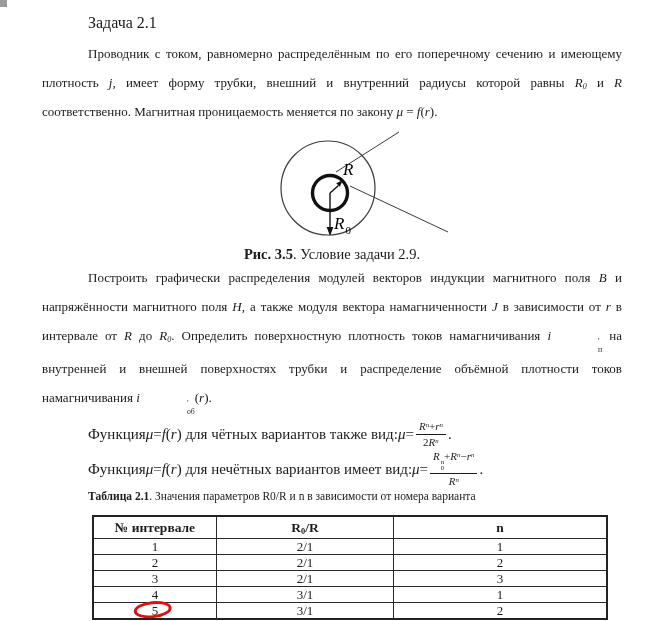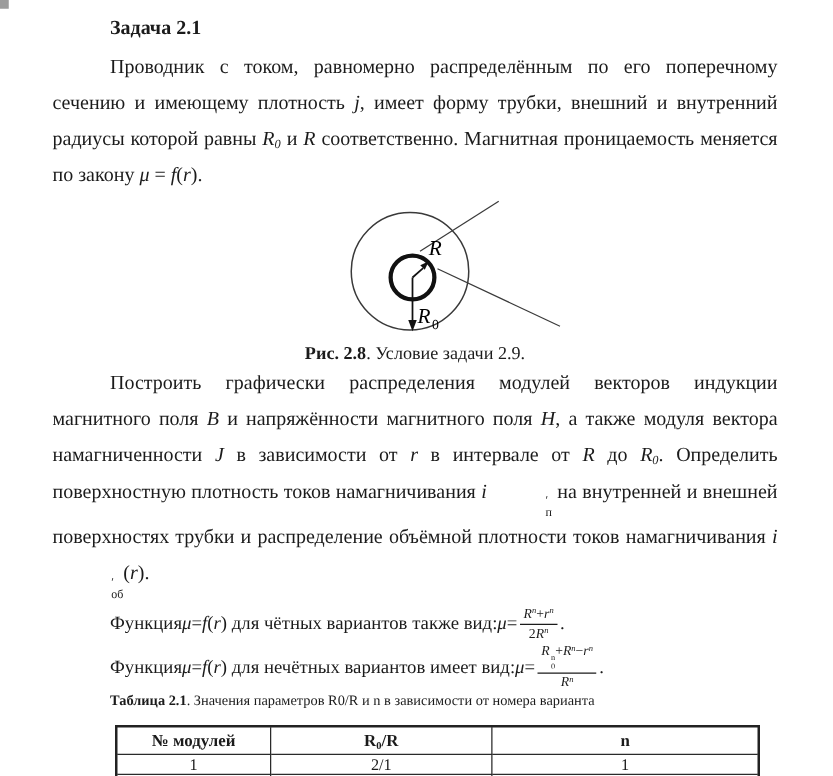--- a/index.html
+++ b/index.html
@@ -2,22 +2,22 @@
 <html><head>
 <meta charset="utf-8">
 <style>
   html,body{margin:0;padding:0;}
   body{
     width:666px;height:621px;background:#ffffff;position:relative;overflow:hidden;
     font-family:"Liberation Serif","DejaVu Serif",serif;color:#1b1b1b;
   }
   .corner-artifact{position:absolute;left:0;top:0;width:7px;height:7px;background:#9c9c9c;}
   .content{position:absolute;left:0;top:0;right:0;padding:10px 44px 0 42px;box-sizing:border-box;}
-  .doc-title{font-size:16px;font-weight:bold;margin:4px 0 7px 46px;}
-  p.body-par{margin:0;font-size:16px;line-height:29px;text-align:justify;text-indent:46px;}
+  .doc-title{font-size:16px;font-weight:normal;margin:4px 0 7px 46px;}
+  p.body-par{margin:0;font-size:13px;line-height:29px;text-align:justify;text-indent:46px;}
   .it{font-style:italic;}
   .bd{font-weight:bold;}
   sup,sub{font-size:0.62em;line-height:0;}
   sup{vertical-align:0.5em;}
   sub{vertical-align:-0.25em;}
   .stack{display:inline-grid;grid-template-rows:auto auto;font-size:0.60em;line-height:1;
          vertical-align:-0.55em;margin-left:1px;text-align:left;}
   .stack .st-sup,.stack .st-sub{display:block;font-style:normal;}
   .figure-block{position:relative;height:118px;}
   .figure-block svg{position:absolute;left:226px;top:2px;}
@@ -58,21 +58,21 @@
       <line x1="62" y1="65" x2="70.5" y2="57.5" stroke="#111111" stroke-width="1.4"></line>
       <polygon points="75,52 71.8,58.8 68.2,55.2" fill="#111111"></polygon>
       <line x1="62" y1="65" x2="62" y2="101" stroke="#111111" stroke-width="1.4"></line>
       <polygon points="58.6,99 65.4,99 62,108" fill="#111111"></polygon>
       <text x="75" y="47" font-size="17" font-style="italic">R</text>
       <text x="66" y="101" font-size="17" font-style="italic">R</text>
       <text x="77.5" y="106" font-size="11">0</text>
     </svg>
   </div>
 
-  <div class="figure-caption"><span class="bd">Рис. 2.8</span><span>. Условие задачи 2.9.</span></div>
+  <div class="figure-caption"><span class="bd">Рис. 3.5</span><span>. Условие задачи 2.9.</span></div>
 
   <p class="body-par para2"><span>Построить графически распределения модулей векторов индукции магнитного поля </span><span class="it">B</span><span> и напряжённости магнитного поля </span><span class="it">H</span><span>, а также модуля вектора намагниченности </span><span class="it">J</span><span> в зависимости от </span><span class="it">r</span><span> в интервале от </span><span class="it">R</span><span> до </span><span class="it">R<sub>0</sub></span><span>. Определить поверхностную плотность токов намагничивания </span><span class="it">i<span class="stack">
           <span class="st-sup">′</span>
           <span class="st-sub">п</span>
         </span></span><span> на внутренней и внешней поверхностях трубки и распределение объёмной плотности токов намагничивания </span><span class="it">i<span class="stack">
           <span class="st-sup">′</span>
           <span class="st-sub">об</span>
         </span></span><span>(</span><span class="it">r</span><span>).</span></p>
 
   <div class="formula-line">
@@ -114,21 +114,21 @@
   <div class="table-caption"><span class="bd">Таблица 2.1</span><span>. Значения параметров R0/R и n в зависимости от номера варианта</span></div>
 
   <table class="variants">
     <colgroup>
       <col style="width:24%">
       <col style="width:34.5%">
       <col style="width:41.5%">
     </colgroup>
     <thead>
       <tr>
-        <th><span>№ модулей</span></th>
+        <th><span>№ интервале</span></th>
         <th><span>R<sub>0</sub></span><span>/R</span></th>
         <th><span>n</span></th>
       </tr>
     </thead>
     <tbody>
         <tr>
           <td>1</td>
           <td>2/1</td>
           <td>1</td>
         </tr>

